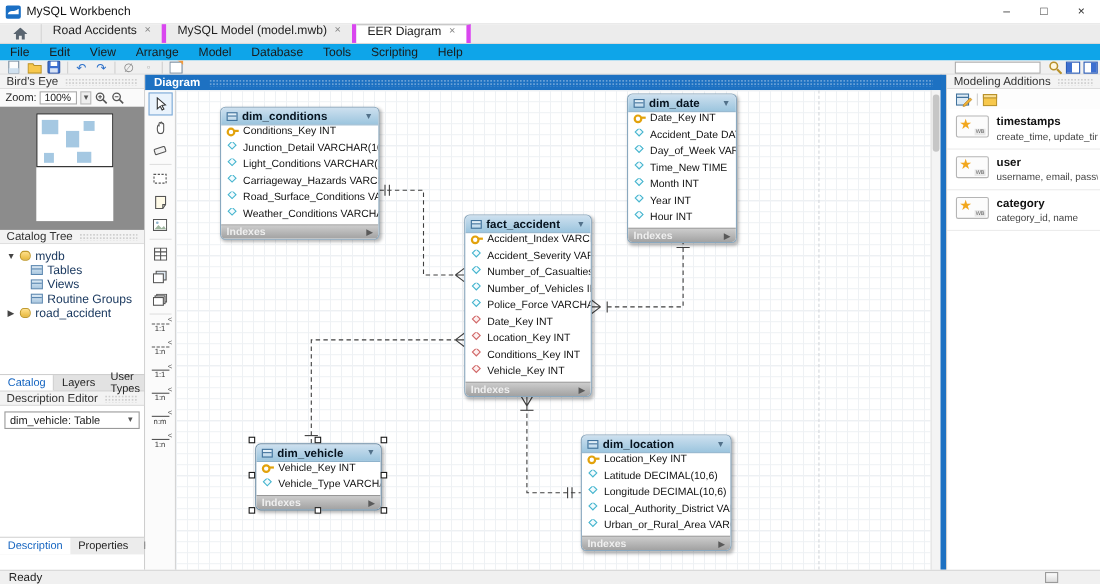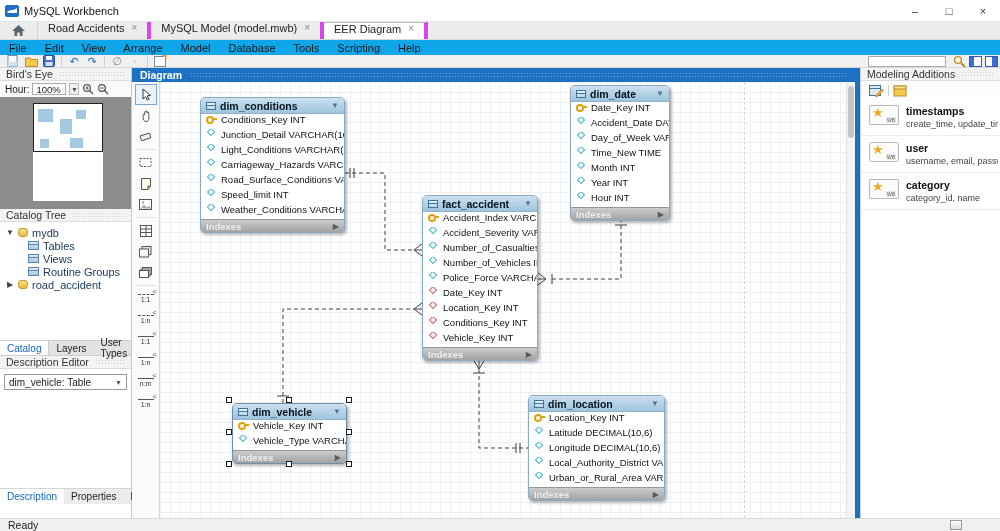--- a/index.html
+++ b/index.html
@@ -199,21 +199,21 @@
     <span class="paneltoggle"></span>
     <span class="paneltoggle b"></span>
   </div>
 </div>
 
 <div class="lpanel">
   <div class="sechead">
       <span>Bird's Eye</span>
     </div>
   <div class="zoomrow">
-    <span style="font-size:10px;">Hour:</span>
+    <span style="font-size:10px;">Zoom:</span>
     <span class="zoombox">100%</span>
     <span class="ddbtn">▼</span>
     <svg width="12" height="12" viewBox="0 0 12 12">
         <circle cx="5" cy="5" r="3.4" fill="none" stroke="#555" stroke-width="1.2"></circle>
         <line x1="7.6" y1="7.6" x2="11" y2="11" stroke="#555" stroke-width="1.4"></line>
         <line x1="3.3" y1="5" x2="6.7" y2="5" stroke="#555"></line>
         <line x1="5" y1="3.3" x2="5" y2="6.7" stroke="#555"></line>
       </svg>
     <svg width="12" height="12" viewBox="0 0 12 12">
         <circle cx="5" cy="5" r="3.4" fill="none" stroke="#555" stroke-width="1.2"></circle>
@@ -427,24 +427,20 @@
     <div class="row">
         <span class="ic-col"></span>
         <span>Carriageway_Hazards VARCHAR(100)</span>
       </div>
     <div class="row">
         <span class="ic-col"></span>
         <span>Road_Surface_Conditions VARCHAR(10...</span>
       </div>
     <div class="row">
         <span class="ic-col"></span>
-        <span>Speed_limit INT</span>
-      </div>
-    <div class="row">
-        <span class="ic-col"></span>
         <span>Weather_Conditions VARCHAR(100)</span>
       </div>
     <div class="ft">
         <span>Indexes</span>
         <span class="arr">▶</span>
       </div>
   </div>
 
   <div class="tbl" style="left:410px;top:3px;width:100px;">
     <div class="tbl-h">

